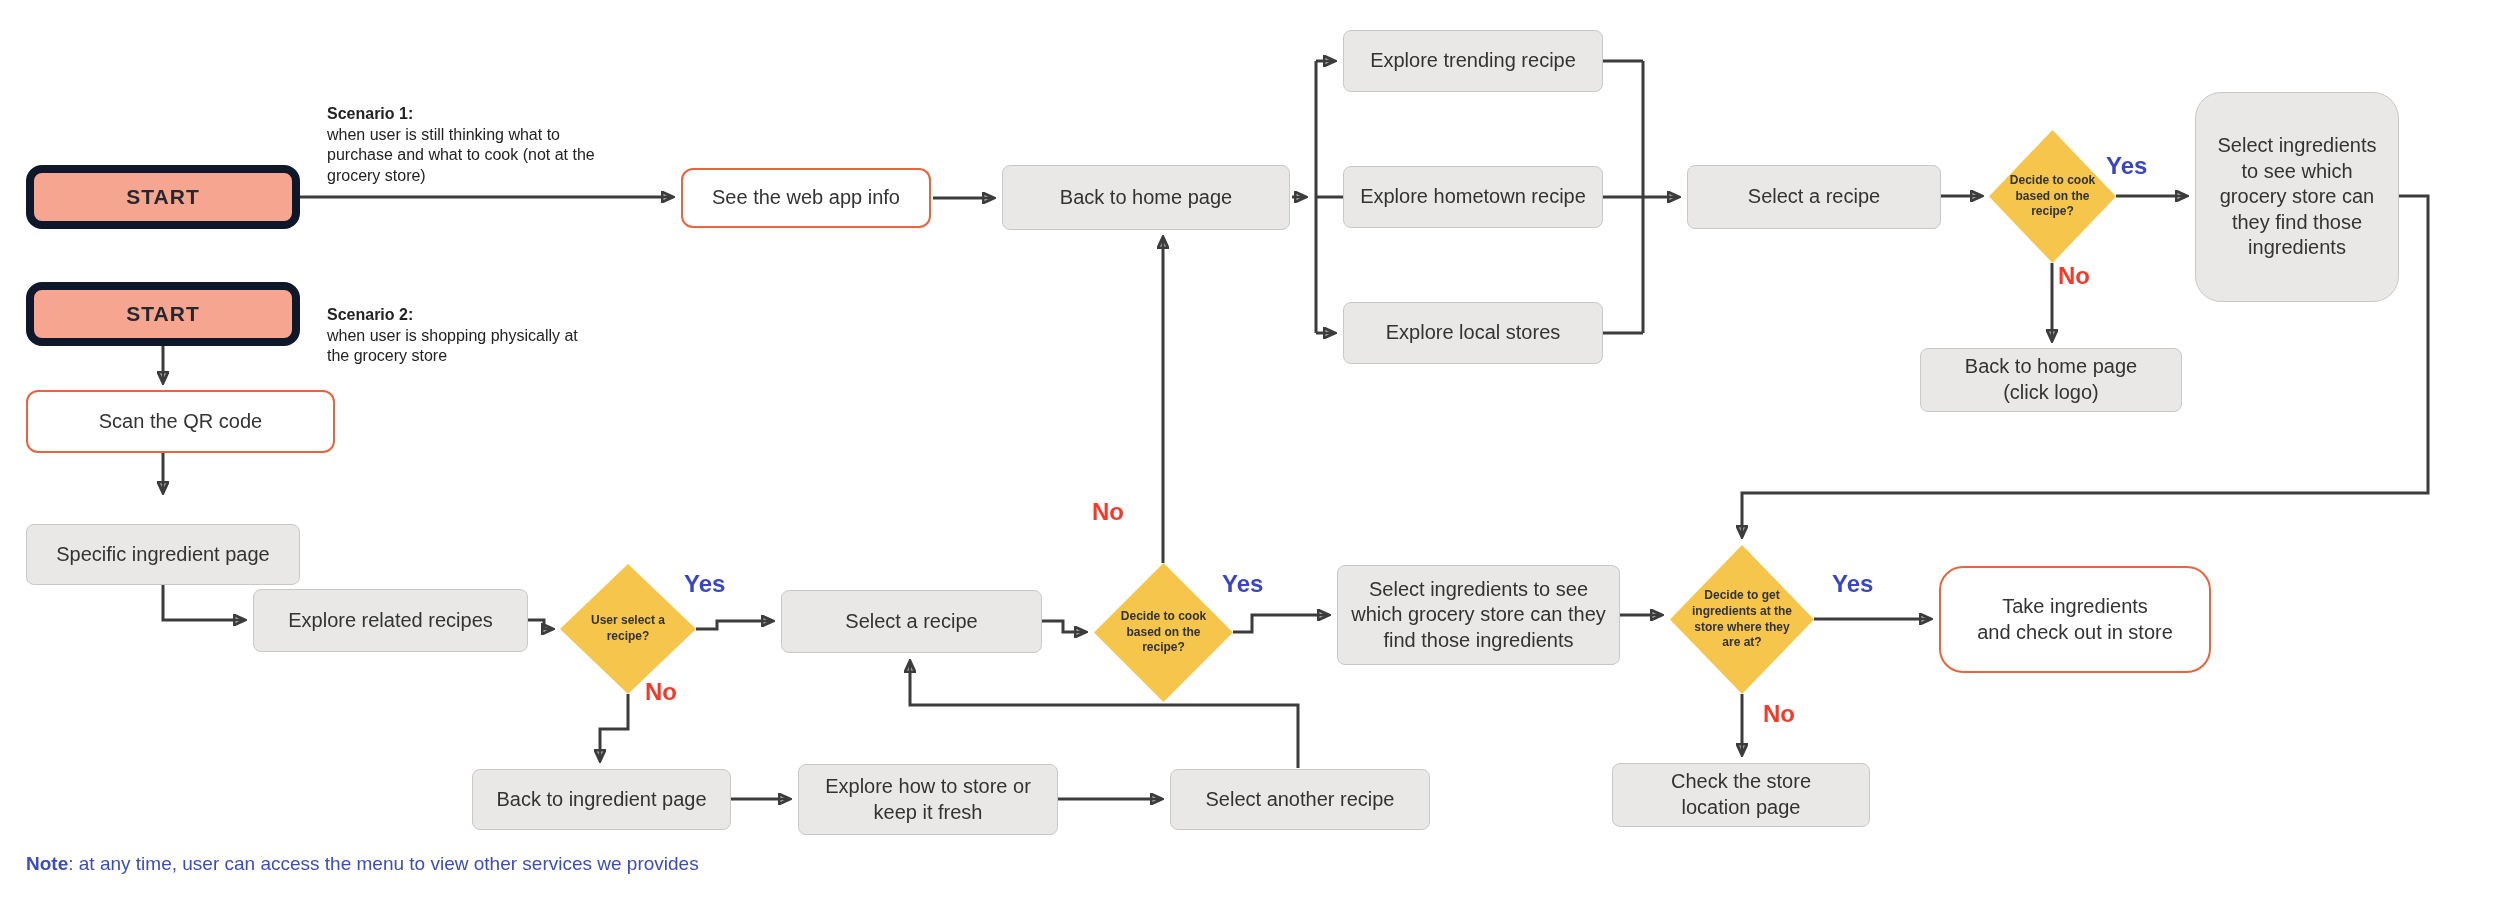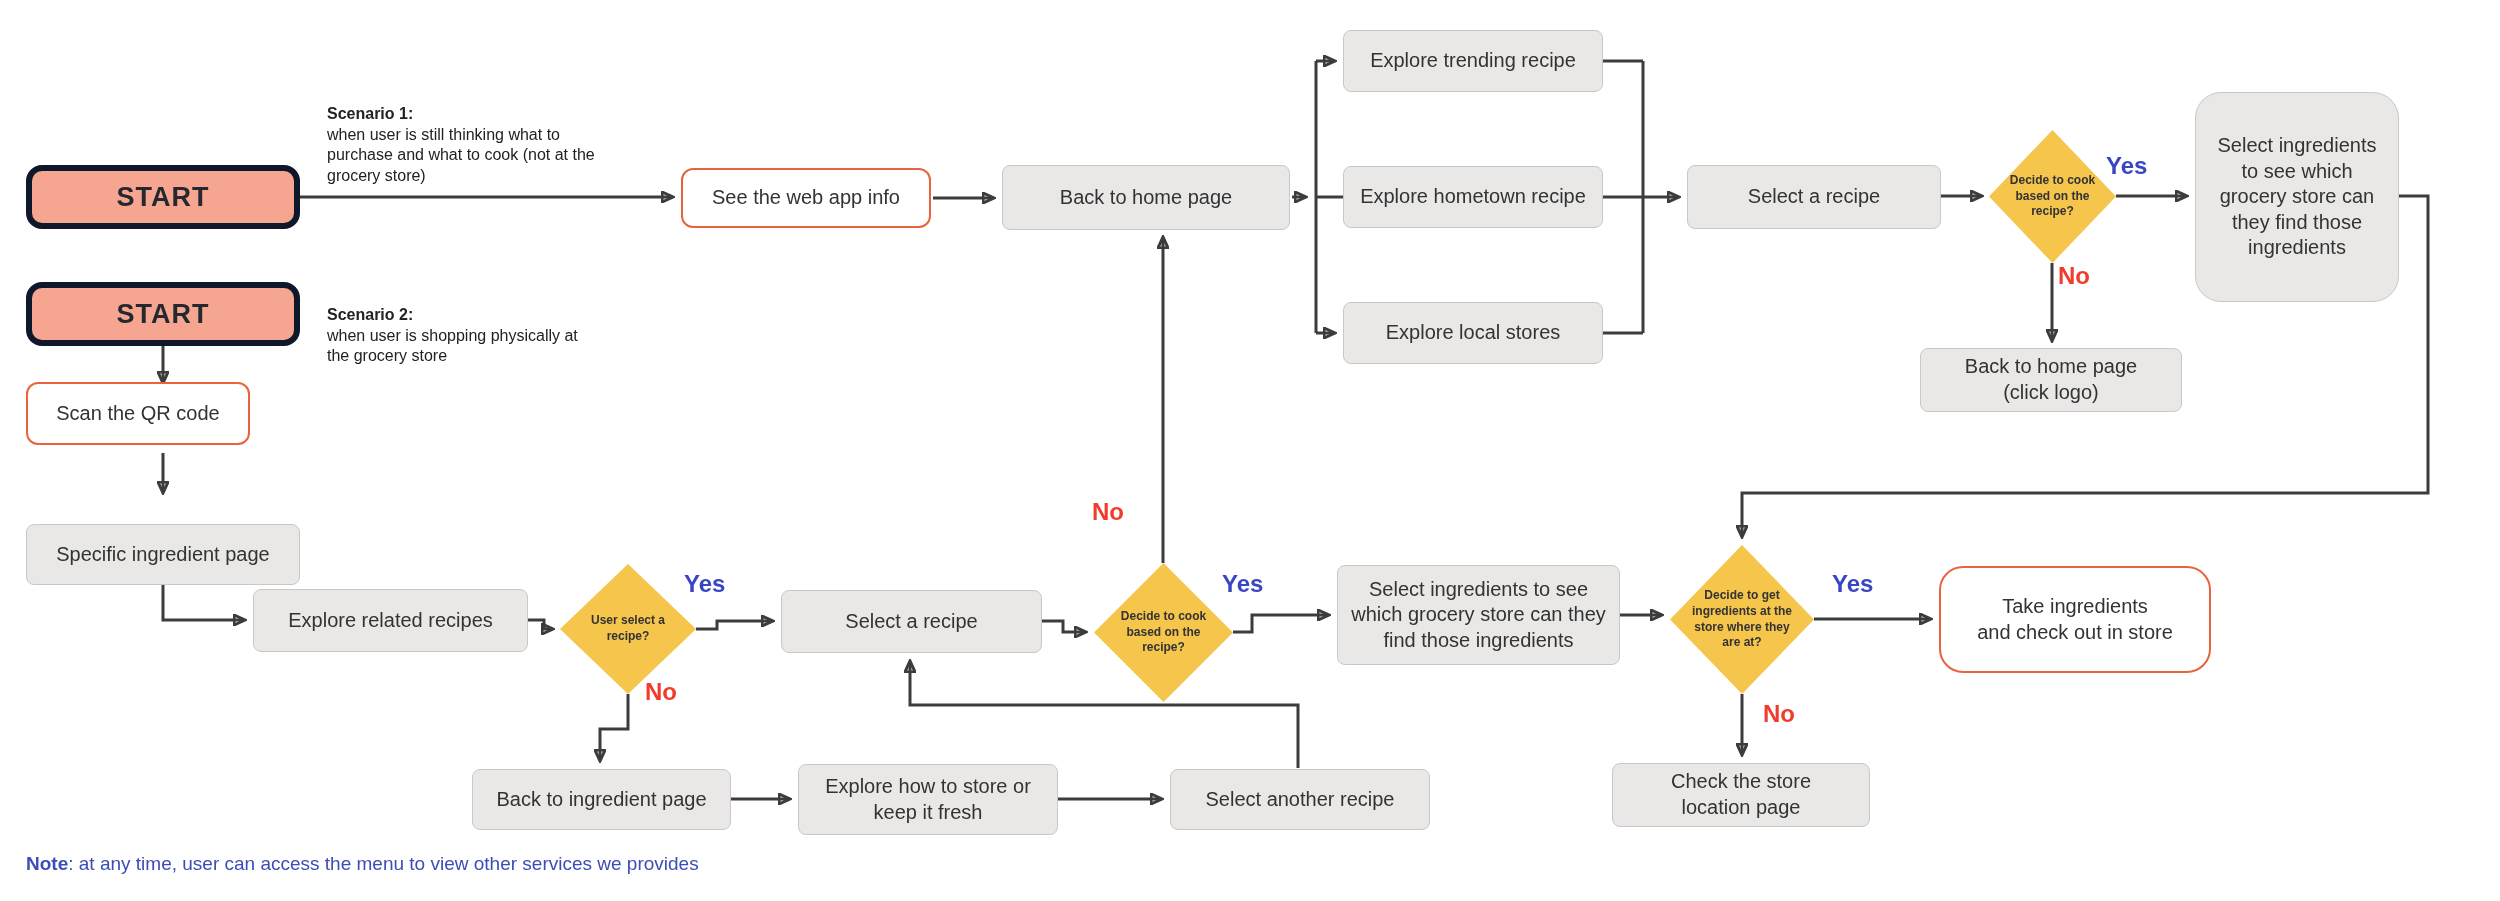--- a/index.html
+++ b/index.html
@@ -18,22 +18,22 @@
     background:var(--box-fill,#E9E8E7); border:1px solid #C9C8C6;
     border-radius:8px; font-size:20px; line-height:1.28; color:#333;
     padding:4px 10px;
   }
   .node.r-lg { border-radius:26px; }
   .node.accent {
     background:#ffffff; border:2.5px solid var(--accent-border,#E8643C);
     border-radius:12px;
   }
   .node.start {
-    background:var(--start-fill,#F6A690); border:6px solid #0f172a;
-    border-radius:16px; font-weight:bold; font-size:27px;
+    background:var(--start-fill,#F6A690); border:8px solid #0f172a;
+    border-radius:16px; font-weight:bold; font-size:21px;
     letter-spacing:1px; color:#25282e;
   }
   .diamond {
     position:absolute; box-sizing:border-box;
     display:flex; align-items:center; justify-content:center;
     text-align:center; white-space:pre-line;
     background:var(--decision-fill,#F5C54C);
     clip-path:polygon(50% 0,100% 50%,50% 100%,0 50%);
     font-size:12px; font-weight:bold; line-height:1.3; color:#333;
     padding:0 14px;
@@ -115,21 +115,21 @@
 to see which
 grocery store can
 they find those
 ingredients</div>
   <div class="node" style="left:1920px; top:348px; width:262px; height:64px;">Back to home page
 (click logo)</div>
   <div class="ylabel yes" style="left:2106px; top:152px;">Yes</div>
   <div class="ylabel no" style="left:2058px; top:262px;">No</div>
 
   <div class="node start" style="left:26px; top:282px; width:274px; height:64px;">START</div>
-  <div class="node accent" style="left:26px; top:382px; width:224px; height:63px;">Scan the QR code</div>
+  <div class="node accent" style="left:26px; top:390px; width:309px; height:63px;">Scan the QR code</div>
   <div class="node" style="left:26px; top:524px; width:274px; height:61px;">Specific ingredient page</div>
   <div class="node" style="left:253px; top:589px; width:275px; height:63px;">Explore related recipes</div>
   <div class="diamond" style="left:560px; top:564px; width:136px; height:130px;">User select a
 recipe?</div>
   <div class="ylabel yes" style="left:684px; top:570px;">Yes</div>
   <div class="ylabel no" style="left:645px; top:678px;">No</div>
   <div class="node" style="left:781px; top:590px; width:261px; height:63px;">Select a recipe</div>
   <div class="diamond" style="left:1094px; top:563px; width:139px; height:139px;">Decide to cook
 based on the
 recipe?</div>

